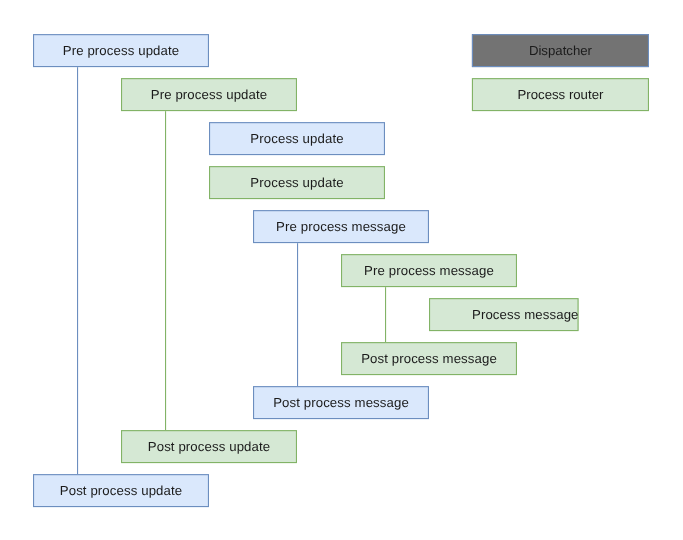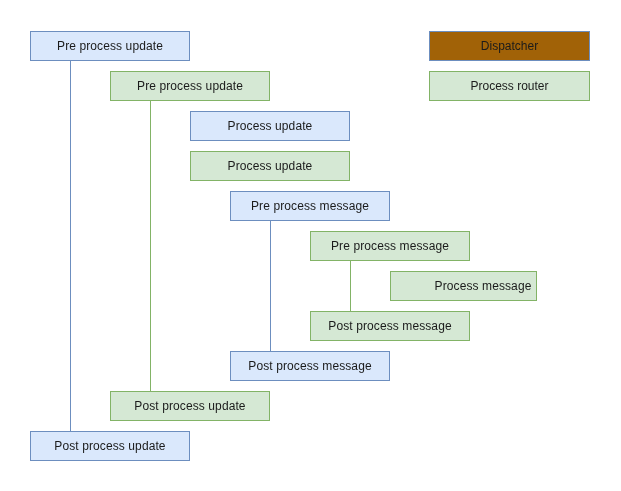--- a/index.html
+++ b/index.html
@@ -63,21 +63,21 @@
     justify-content: center;
     font-size: 12px;
     line-height: 1;
     color: #1b1b1b;
     white-space: nowrap;
     border-width: 1px;
     border-style: solid;
     z-index: 2;
   }
   .legend-node.blue {
-    background: #a16207;
+    background: #737373;
     border-color: #6c8ebf;
   }
   .legend-node.green {
     background: #d5e8d4;
     border-color: #82b366;
   }
 </style>
 </head>
 <body>
 
@@ -101,21 +101,21 @@
       </div>
       <div class="node green" style="left: 190px; top: 151px; width: 160px; height: 30px;">
         <span class="node-label">Process update</span>
       </div>
       <div class="node blue" style="left: 230px; top: 191px; width: 160px; height: 30px;">
         <span class="node-label">Pre process message</span>
       </div>
       <div class="node green" style="left: 310px; top: 231px; width: 160px; height: 30px;">
         <span class="node-label">Pre process message</span>
       </div>
-      <div class="node green" style="left: 390px; top: 271px; width: 147px; height: 30px; padding-left: 39px;">
+      <div class="node green" style="left: 390px; top: 271px; width: 136px; height: 30px; padding-left: 39px;">
         <span class="node-label">Process message</span>
       </div>
       <div class="node green" style="left: 310px; top: 311px; width: 160px; height: 30px;">
         <span class="node-label">Post process message</span>
       </div>
       <div class="node blue" style="left: 230px; top: 351px; width: 160px; height: 30px;">
         <span class="node-label">Post process message</span>
       </div>
       <div class="node green" style="left: 110px; top: 391px; width: 160px; height: 30px;">
         <span class="node-label">Post process update</span>

